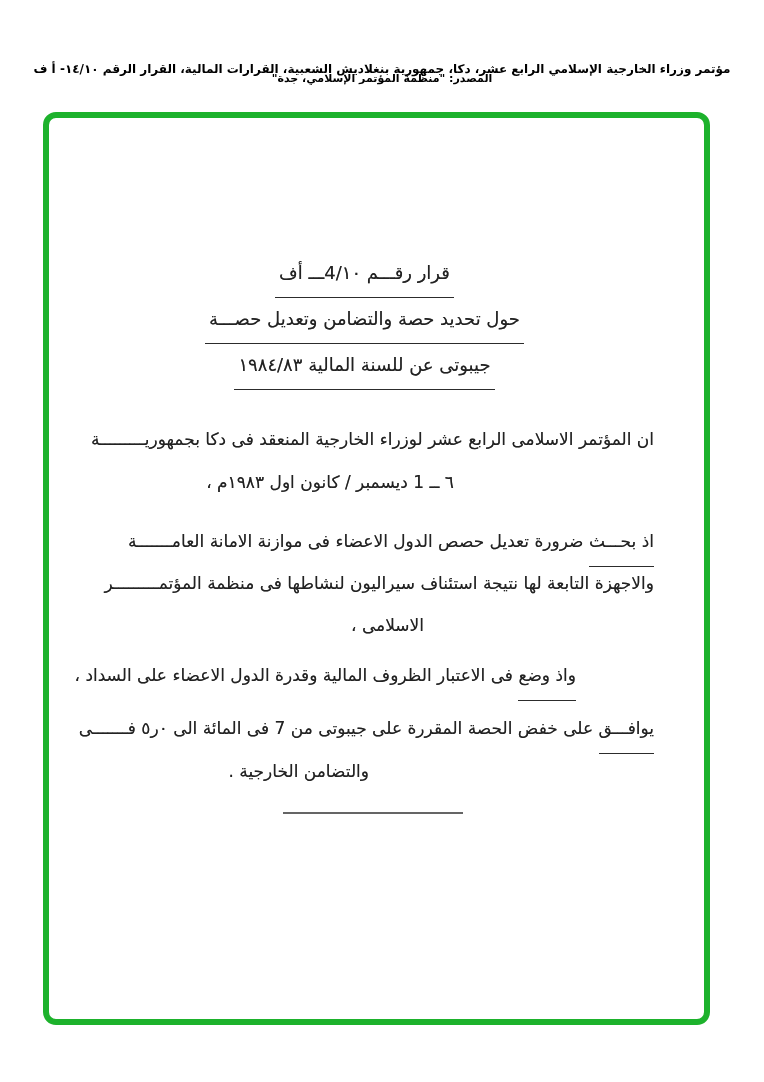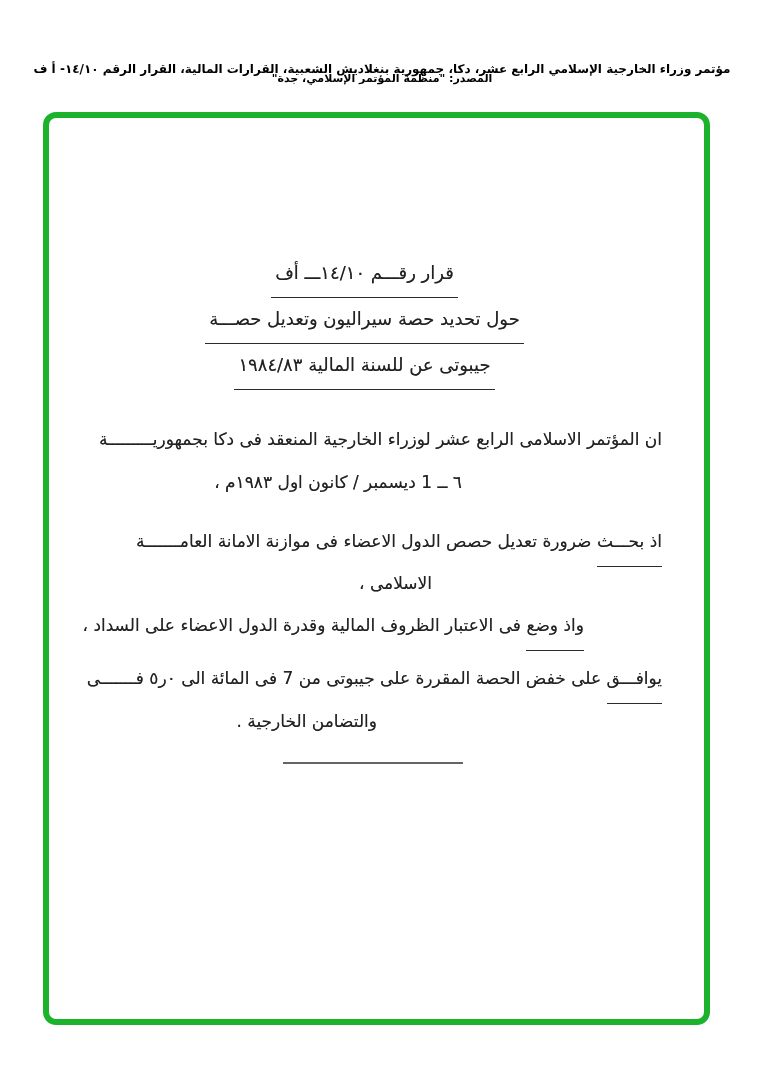--- a/index.html
+++ b/index.html
@@ -31,21 +31,21 @@
     color:var(--ink,#222);
     font-size:17px;
     text-shadow:0 0 0.6px rgba(40,40,40,.55);
   }
   .title-block{text-align:center;transform:translateX(-8px);margin-bottom:28px;}
   .title-line{line-height:41px;}
   .title-line > span{
     display:inline-block;font-size:18px;
     border-bottom:1.5px solid #2c2c2c;padding:0 4px 4px 4px;
   }
-  .para{margin:0;}
+  .para{margin:8px;}
   .line{line-height:43px;white-space:nowrap;}
   .p2 .line{line-height:42px;}
   .u{border-bottom:1.5px solid #2c2c2c;padding-bottom:15px;}
   .mb16{margin-bottom:16px;}
   .mb0{margin-bottom:0px;}
   .mb10{margin-bottom:10px;text-align:center;}
   .ind-p1l3{padding-left:0;padding-right:200px;}
   .ind-p2l3{padding-right:230px;}
   .ind-p3{padding-right:78px;}
   .ind-p4l3{padding-right:285px;}
@@ -58,32 +58,33 @@
 <body style="--green: #1db22c; --ink: #222222;">
 
 <div class="cite cite-1">مؤتمر وزراء الخارجية الإسلامي الرابع عشر، دكا، جمهورية بنغلاديش الشعبية، القرارات المالية، القرار الرقم ١٤/١٠- أ ف</div>
 <div class="cite cite-2">المصدر:  "منظمة المؤتمر الإسلامي، جدة"</div>
 
 <div class="frame"></div>
 
 <div class="doc">
 
   <div class="title-block">
-    <div class="title-line"><span>قرار رقـــم ١٤/١٠ـــ أف</span></div>
-    <div class="title-line"><span>حول تحديد حصة سيراليون وتعديل حصـــة</span></div>
+    <div class="title-line"><span>قرار رقـــم 4/١٠ـــ أف</span></div>
+    <div class="title-line"><span>حول تحديد حصة والتضامن وتعديل حصـــة</span></div>
     <div class="title-line"><span>جيبوتى عن  للسنة المالية ١٩٨٤/٨٣</span></div>
   </div>
 
   <div class="para mb16">
     <div class="line"><span class="u" style="border: none;"></span><span>ان المؤتمر الاسلامى الرابع عشر لوزراء الخارجية المنعقد فى دكا بجمهوريـــــــــة</span></div>
     <div class="line ind-p1l3"><span class="u" style="border: none;"></span><span>٦ ــ 1 ديسمبر / كانون اول ١٩٨٣م ،</span></div>
   </div>
 
   <div class="para p2 mb0">
     <div class="line"><span class="u">اذ بحـــث</span><span> ضرورة تعديل حصص الدول الاعضاء فى موازنة الامانة العامـــــــة</span></div>
+    <div class="line"><span class="u" style="border: none;"></span><span>والاجهزة التابعة لها نتيجة استئناف سيراليون لنشاطها فى منظمة المؤتمـــــــــر</span></div>
     <div class="line ind-p2l3"><span class="u" style="border: none;"></span><span>الاسلامى ،</span></div>
   </div>
 
   <div class="para mb10">
     <div class="line ind-p3"><span class="u">واذ وضع</span><span> فى الاعتبار الظروف المالية وقدرة الدول الاعضاء على السداد ،</span></div>
   </div>
 
   <div class="para">
     <div class="line"><span class="u">يوافـــق</span><span> على خفض الحصة المقررة على جيبوتى من 7 فى المائة الى ٠ر٥ فـــــــى</span></div>
     <div class="line ind-p4l3"><span class="u" style="border: none;"></span><span>والتضامن الخارجية .</span></div>

